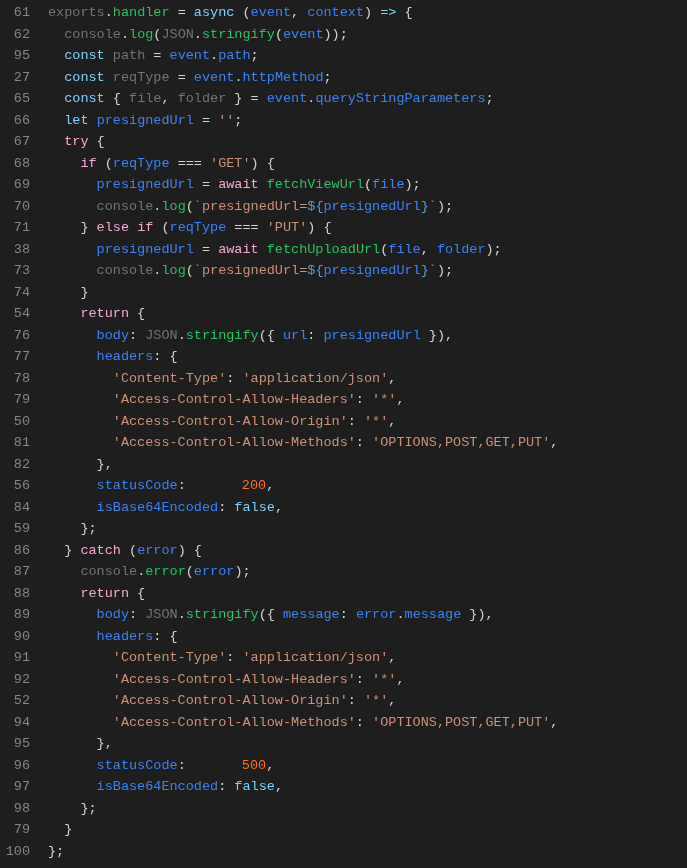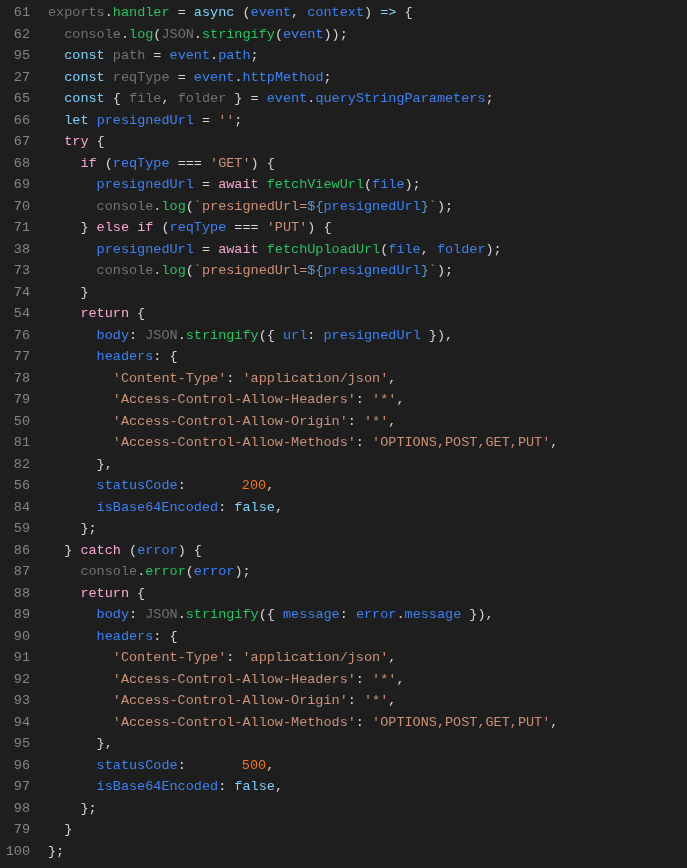--- a/index.html
+++ b/index.html
@@ -79,21 +79,21 @@
       <div>56</div>
       <div>84</div>
       <div>59</div>
       <div>86</div>
       <div>87</div>
       <div>88</div>
       <div>89</div>
       <div>90</div>
       <div>91</div>
       <div>92</div>
-      <div>93</div>
+      <div>52</div>
       <div>94</div>
       <div>95</div>
       <div>96</div>
       <div>97</div>
       <div>98</div>
       <div>79</div>
       <div>100</div>
     </div>
   <div class="code" id="code"><div class="code-line"><span class="t-def"></span><span class="t-var">exports</span><span class="t-def">.</span><span class="t-fn">handler</span><span class="t-def"> = </span><span class="t-kwblue">async</span><span class="t-def"> (</span><span class="t-prop">event</span><span class="t-def">, </span><span class="t-prop">context</span><span class="t-def">) </span><span class="t-kwblue">=&gt;</span><span class="t-def"> {</span></div><div class="code-line"><span class="t-def">  </span><span class="t-var">console</span><span class="t-def">.</span><span class="t-fn">log</span><span class="t-def">(</span><span class="t-var">JSON</span><span class="t-def">.</span><span class="t-fn">stringify</span><span class="t-def">(</span><span class="t-prop">event</span><span class="t-def">));</span></div><div class="code-line"><span class="t-def">  </span><span class="t-kwblue">const</span><span class="t-def"> </span><span class="t-var">path</span><span class="t-def"> = </span><span class="t-prop">event</span><span class="t-def">.</span><span class="t-prop">path</span><span class="t-def">;</span></div><div class="code-line"><span class="t-def">  </span><span class="t-kwblue">const</span><span class="t-def"> </span><span class="t-var">reqType</span><span class="t-def"> = </span><span class="t-prop">event</span><span class="t-def">.</span><span class="t-prop">httpMethod</span><span class="t-def">;</span></div><div class="code-line"><span class="t-def">  </span><span class="t-kwblue">const</span><span class="t-def"> { </span><span class="t-var">file</span><span class="t-def">, </span><span class="t-var">folder</span><span class="t-def"> } = </span><span class="t-prop">event</span><span class="t-def">.</span><span class="t-prop">queryStringParameters</span><span class="t-def">;</span></div><div class="code-line"><span class="t-def">  </span><span class="t-kwblue">let</span><span class="t-def"> </span><span class="t-prop">presignedUrl</span><span class="t-def"> = </span><span class="t-str">''</span><span class="t-def">;</span></div><div class="code-line"><span class="t-def">  </span><span class="t-kw">try</span><span class="t-def"> {</span></div><div class="code-line"><span class="t-def">    </span><span class="t-kw">if</span><span class="t-def"> (</span><span class="t-prop">reqType</span><span class="t-def"> === </span><span class="t-str">'GET'</span><span class="t-def">) {</span></div><div class="code-line"><span class="t-def">      </span><span class="t-prop">presignedUrl</span><span class="t-def"> = </span><span class="t-kw">await</span><span class="t-def"> </span><span class="t-fn">fetchViewUrl</span><span class="t-def">(</span><span class="t-prop">file</span><span class="t-def">);</span></div><div class="code-line"><span class="t-def">      </span><span class="t-var">console</span><span class="t-def">.</span><span class="t-fn">log</span><span class="t-def">(</span><span class="t-str">`presignedUrl=</span><span class="t-tmpl">${</span><span class="t-prop">presignedUrl</span><span class="t-tmpl">}</span><span class="t-str">`</span><span class="t-def">);</span></div><div class="code-line"><span class="t-def">    </span><span class="t-def">} </span><span class="t-kw">else</span><span class="t-def"> </span><span class="t-kw">if</span><span class="t-def"> (</span><span class="t-prop">reqType</span><span class="t-def"> === </span><span class="t-str">'PUT'</span><span class="t-def">) {</span></div><div class="code-line"><span class="t-def">      </span><span class="t-prop">presignedUrl</span><span class="t-def"> = </span><span class="t-kw">await</span><span class="t-def"> </span><span class="t-fn">fetchUploadUrl</span><span class="t-def">(</span><span class="t-prop">file</span><span class="t-def">, </span><span class="t-prop">folder</span><span class="t-def">);</span></div><div class="code-line"><span class="t-def">      </span><span class="t-var">console</span><span class="t-def">.</span><span class="t-fn">log</span><span class="t-def">(</span><span class="t-str">`presignedUrl=</span><span class="t-tmpl">${</span><span class="t-prop">presignedUrl</span><span class="t-tmpl">}</span><span class="t-str">`</span><span class="t-def">);</span></div><div class="code-line"><span class="t-def">    </span><span class="t-def">}</span></div><div class="code-line"><span class="t-def">    </span><span class="t-kw">return</span><span class="t-def"> {</span></div><div class="code-line"><span class="t-def">      </span><span class="t-prop">body</span><span class="t-def">:</span><span class="t-def"> </span><span class="t-var">JSON</span><span class="t-def">.</span><span class="t-fn">stringify</span><span class="t-def">({ </span><span class="t-prop">url</span><span class="t-def">:</span><span class="t-def"> </span><span class="t-prop">presignedUrl</span><span class="t-def"> }),</span></div><div class="code-line"><span class="t-def">      </span><span class="t-prop">headers</span><span class="t-def">:</span><span class="t-def"> {</span></div><div class="code-line"><span class="t-def">        </span><span class="t-str">'Content-Type'</span><span class="t-def">:</span><span class="t-def"> </span><span class="t-str">'application/json'</span><span class="t-def">,</span></div><div class="code-line"><span class="t-def">        </span><span class="t-str">'Access-Control-Allow-Headers'</span><span class="t-def">:</span><span class="t-def"> </span><span class="t-str">'*'</span><span class="t-def">,</span></div><div class="code-line"><span class="t-def">        </span><span class="t-str">'Access-Control-Allow-Origin'</span><span class="t-def">:</span><span class="t-def"> </span><span class="t-str">'*'</span><span class="t-def">,</span></div><div class="code-line"><span class="t-def">        </span><span class="t-str">'Access-Control-Allow-Methods'</span><span class="t-def">:</span><span class="t-def"> </span><span class="t-str">'OPTIONS,POST,GET,PUT'</span><span class="t-def">,</span></div><div class="code-line"><span class="t-def">      </span><span class="t-def">},</span></div><div class="code-line"><span class="t-def">      </span><span class="t-prop">statusCode</span><span class="t-def">:</span><span class="t-def"> </span><span class="t-num">200</span><span class="t-def">,</span></div><div class="code-line"><span class="t-def">      </span><span class="t-prop">isBase64Encoded</span><span class="t-def">:</span><span class="t-def"> </span><span class="t-kwblue">false</span><span class="t-def">,</span></div><div class="code-line"><span class="t-def">    </span><span class="t-def">};</span></div><div class="code-line"><span class="t-def">  </span><span class="t-def">} </span><span class="t-kw">catch</span><span class="t-def"> (</span><span class="t-prop">error</span><span class="t-def">) {</span></div><div class="code-line"><span class="t-def">    </span><span class="t-var">console</span><span class="t-def">.</span><span class="t-fn">error</span><span class="t-def">(</span><span class="t-prop">error</span><span class="t-def">);</span></div><div class="code-line"><span class="t-def">    </span><span class="t-kw">return</span><span class="t-def"> {</span></div><div class="code-line"><span class="t-def">      </span><span class="t-prop">body</span><span class="t-def">:</span><span class="t-def"> </span><span class="t-var">JSON</span><span class="t-def">.</span><span class="t-fn">stringify</span><span class="t-def">({ </span><span class="t-prop">message</span><span class="t-def">:</span><span class="t-def"> </span><span class="t-prop">error</span><span class="t-def">.</span><span class="t-prop">message</span><span class="t-def"> }),</span></div><div class="code-line"><span class="t-def">      </span><span class="t-prop">headers</span><span class="t-def">:</span><span class="t-def"> {</span></div><div class="code-line"><span class="t-def">        </span><span class="t-str">'Content-Type'</span><span class="t-def">:</span><span class="t-def"> </span><span class="t-str">'application/json'</span><span class="t-def">,</span></div><div class="code-line"><span class="t-def">        </span><span class="t-str">'Access-Control-Allow-Headers'</span><span class="t-def">:</span><span class="t-def"> </span><span class="t-str">'*'</span><span class="t-def">,</span></div><div class="code-line"><span class="t-def">        </span><span class="t-str">'Access-Control-Allow-Origin'</span><span class="t-def">:</span><span class="t-def"> </span><span class="t-str">'*'</span><span class="t-def">,</span></div><div class="code-line"><span class="t-def">        </span><span class="t-str">'Access-Control-Allow-Methods'</span><span class="t-def">:</span><span class="t-def"> </span><span class="t-str">'OPTIONS,POST,GET,PUT'</span><span class="t-def">,</span></div><div class="code-line"><span class="t-def">      </span><span class="t-def">},</span></div><div class="code-line"><span class="t-def">      </span><span class="t-prop">statusCode</span><span class="t-def">:</span><span class="t-def"> </span><span class="t-num">500</span><span class="t-def">,</span></div><div class="code-line"><span class="t-def">      </span><span class="t-prop">isBase64Encoded</span><span class="t-def">:</span><span class="t-def"> </span><span class="t-kwblue">false</span><span class="t-def">,</span></div><div class="code-line"><span class="t-def">    </span><span class="t-def">};</span></div><div class="code-line"><span class="t-def">  </span><span class="t-def">}</span></div><div class="code-line"><span class="t-def"></span><span class="t-def">};</span></div></div>
 </div>

